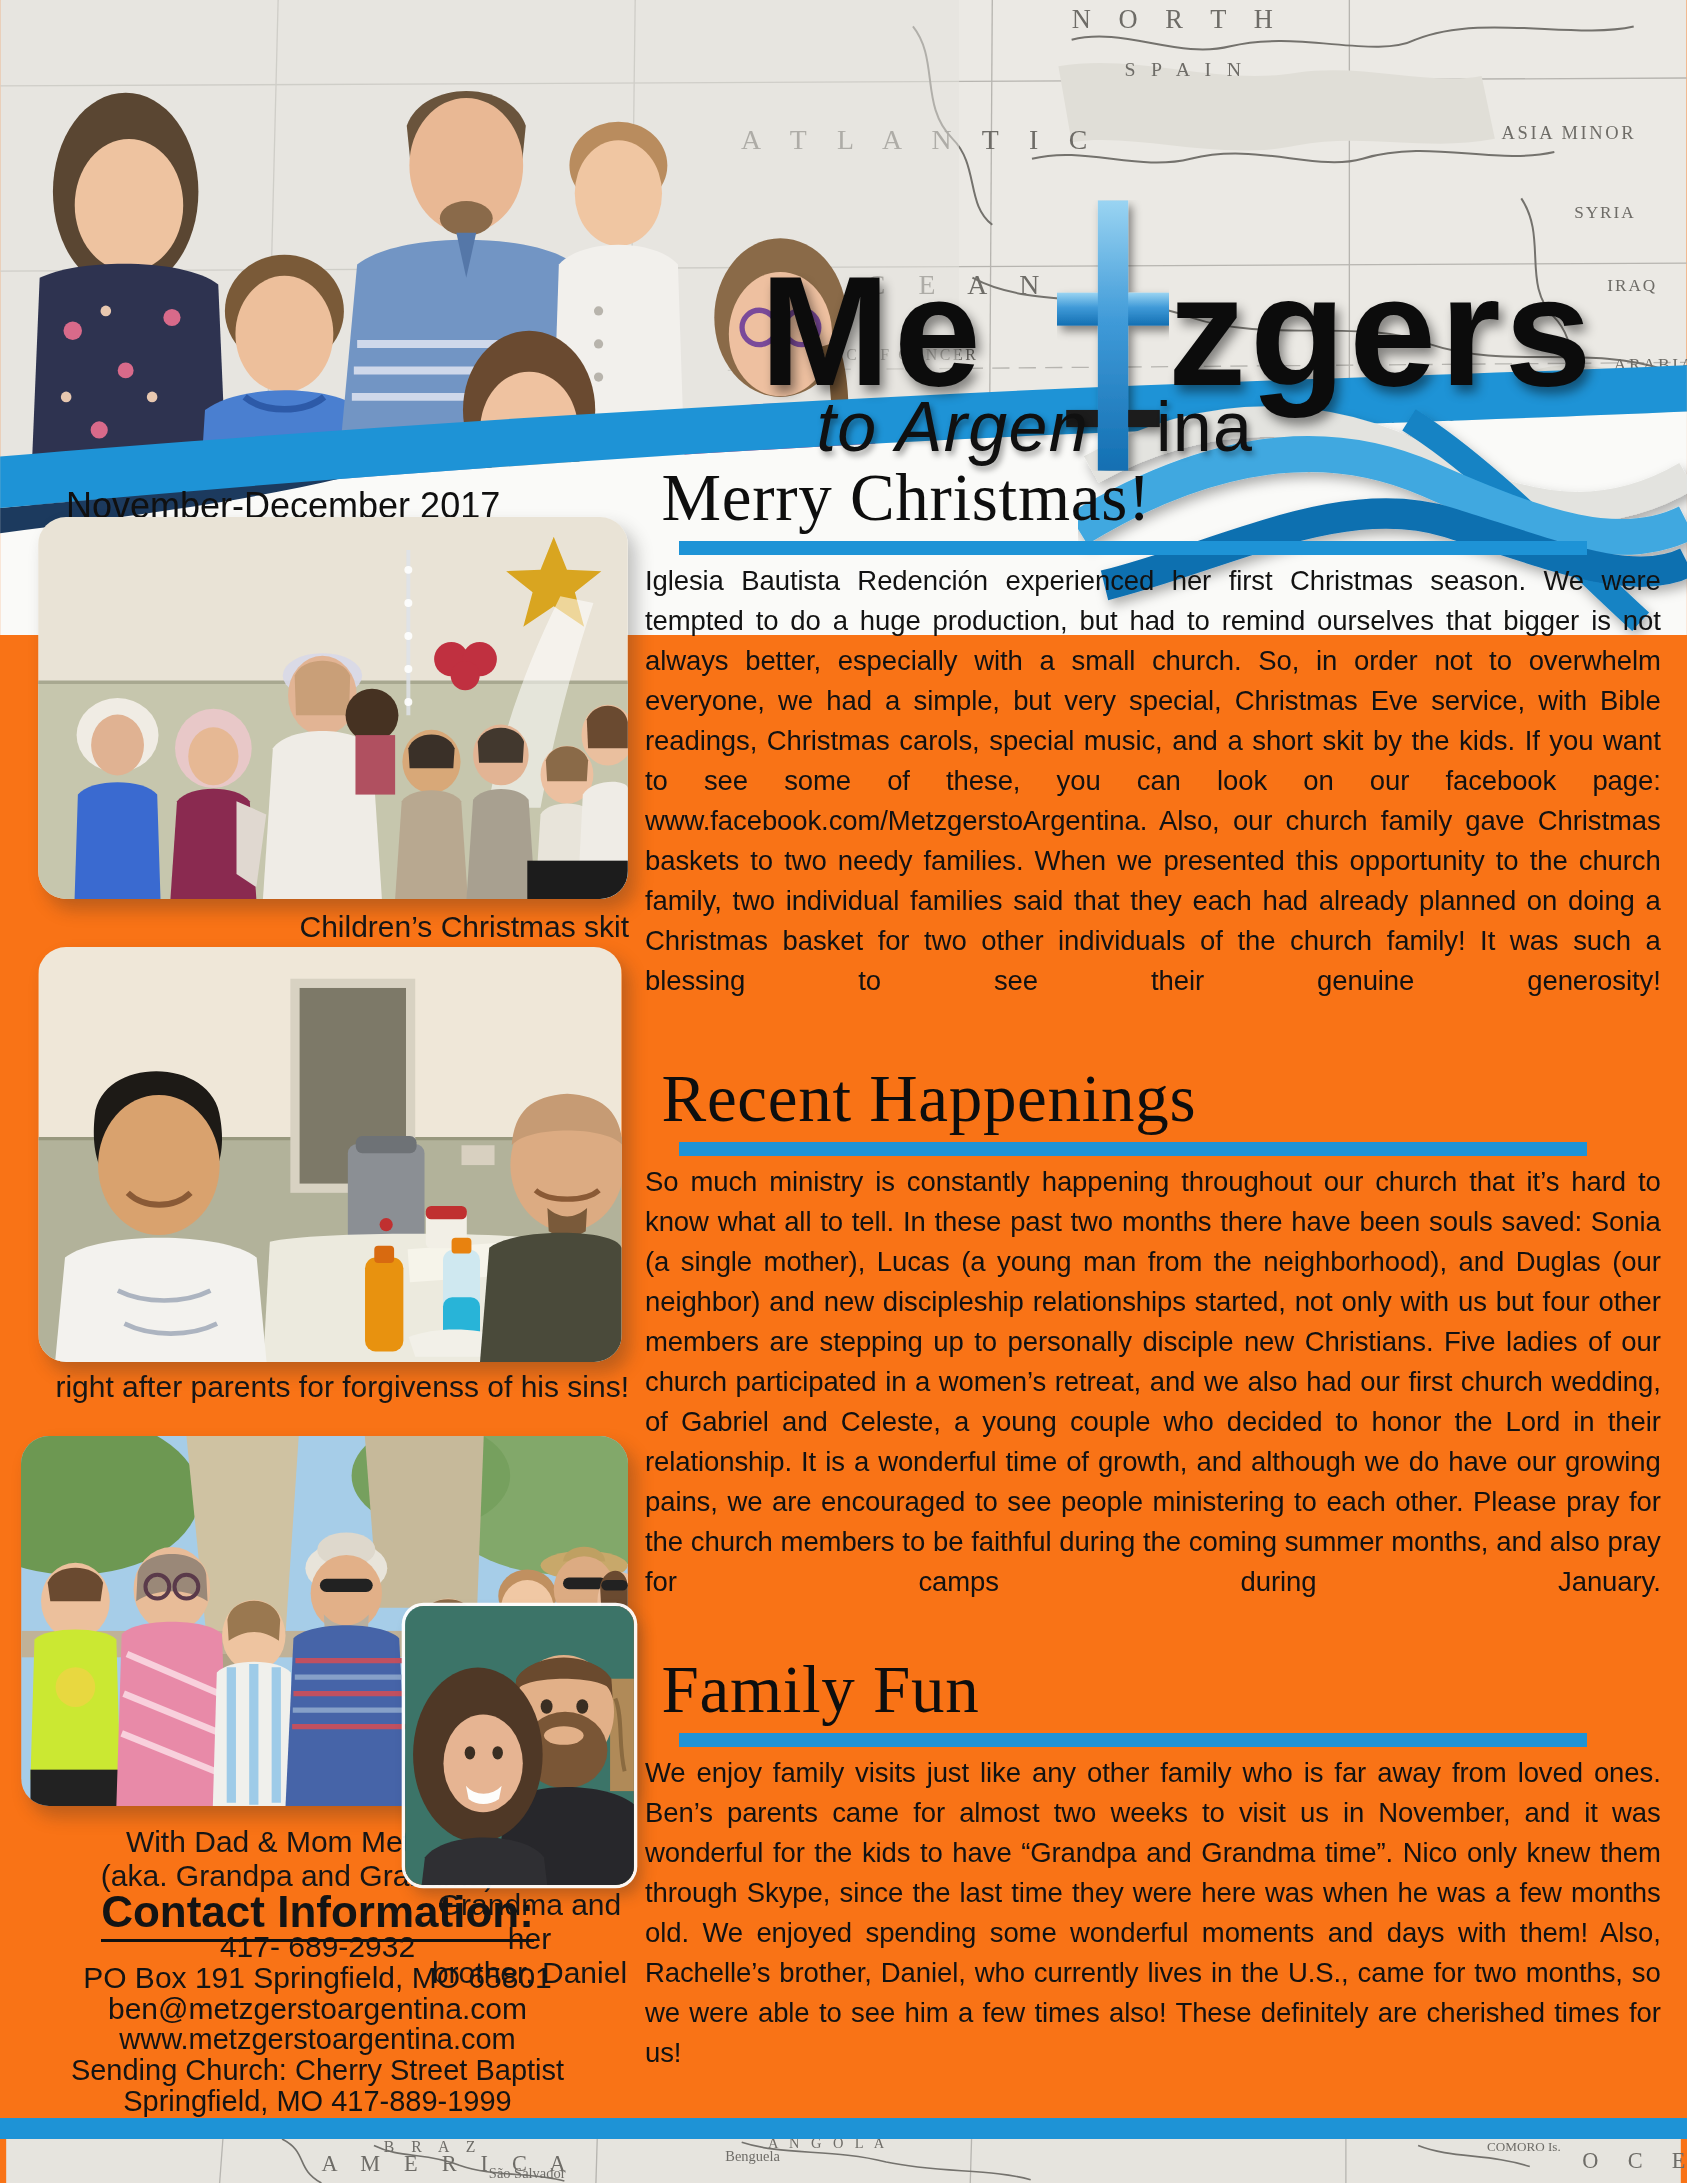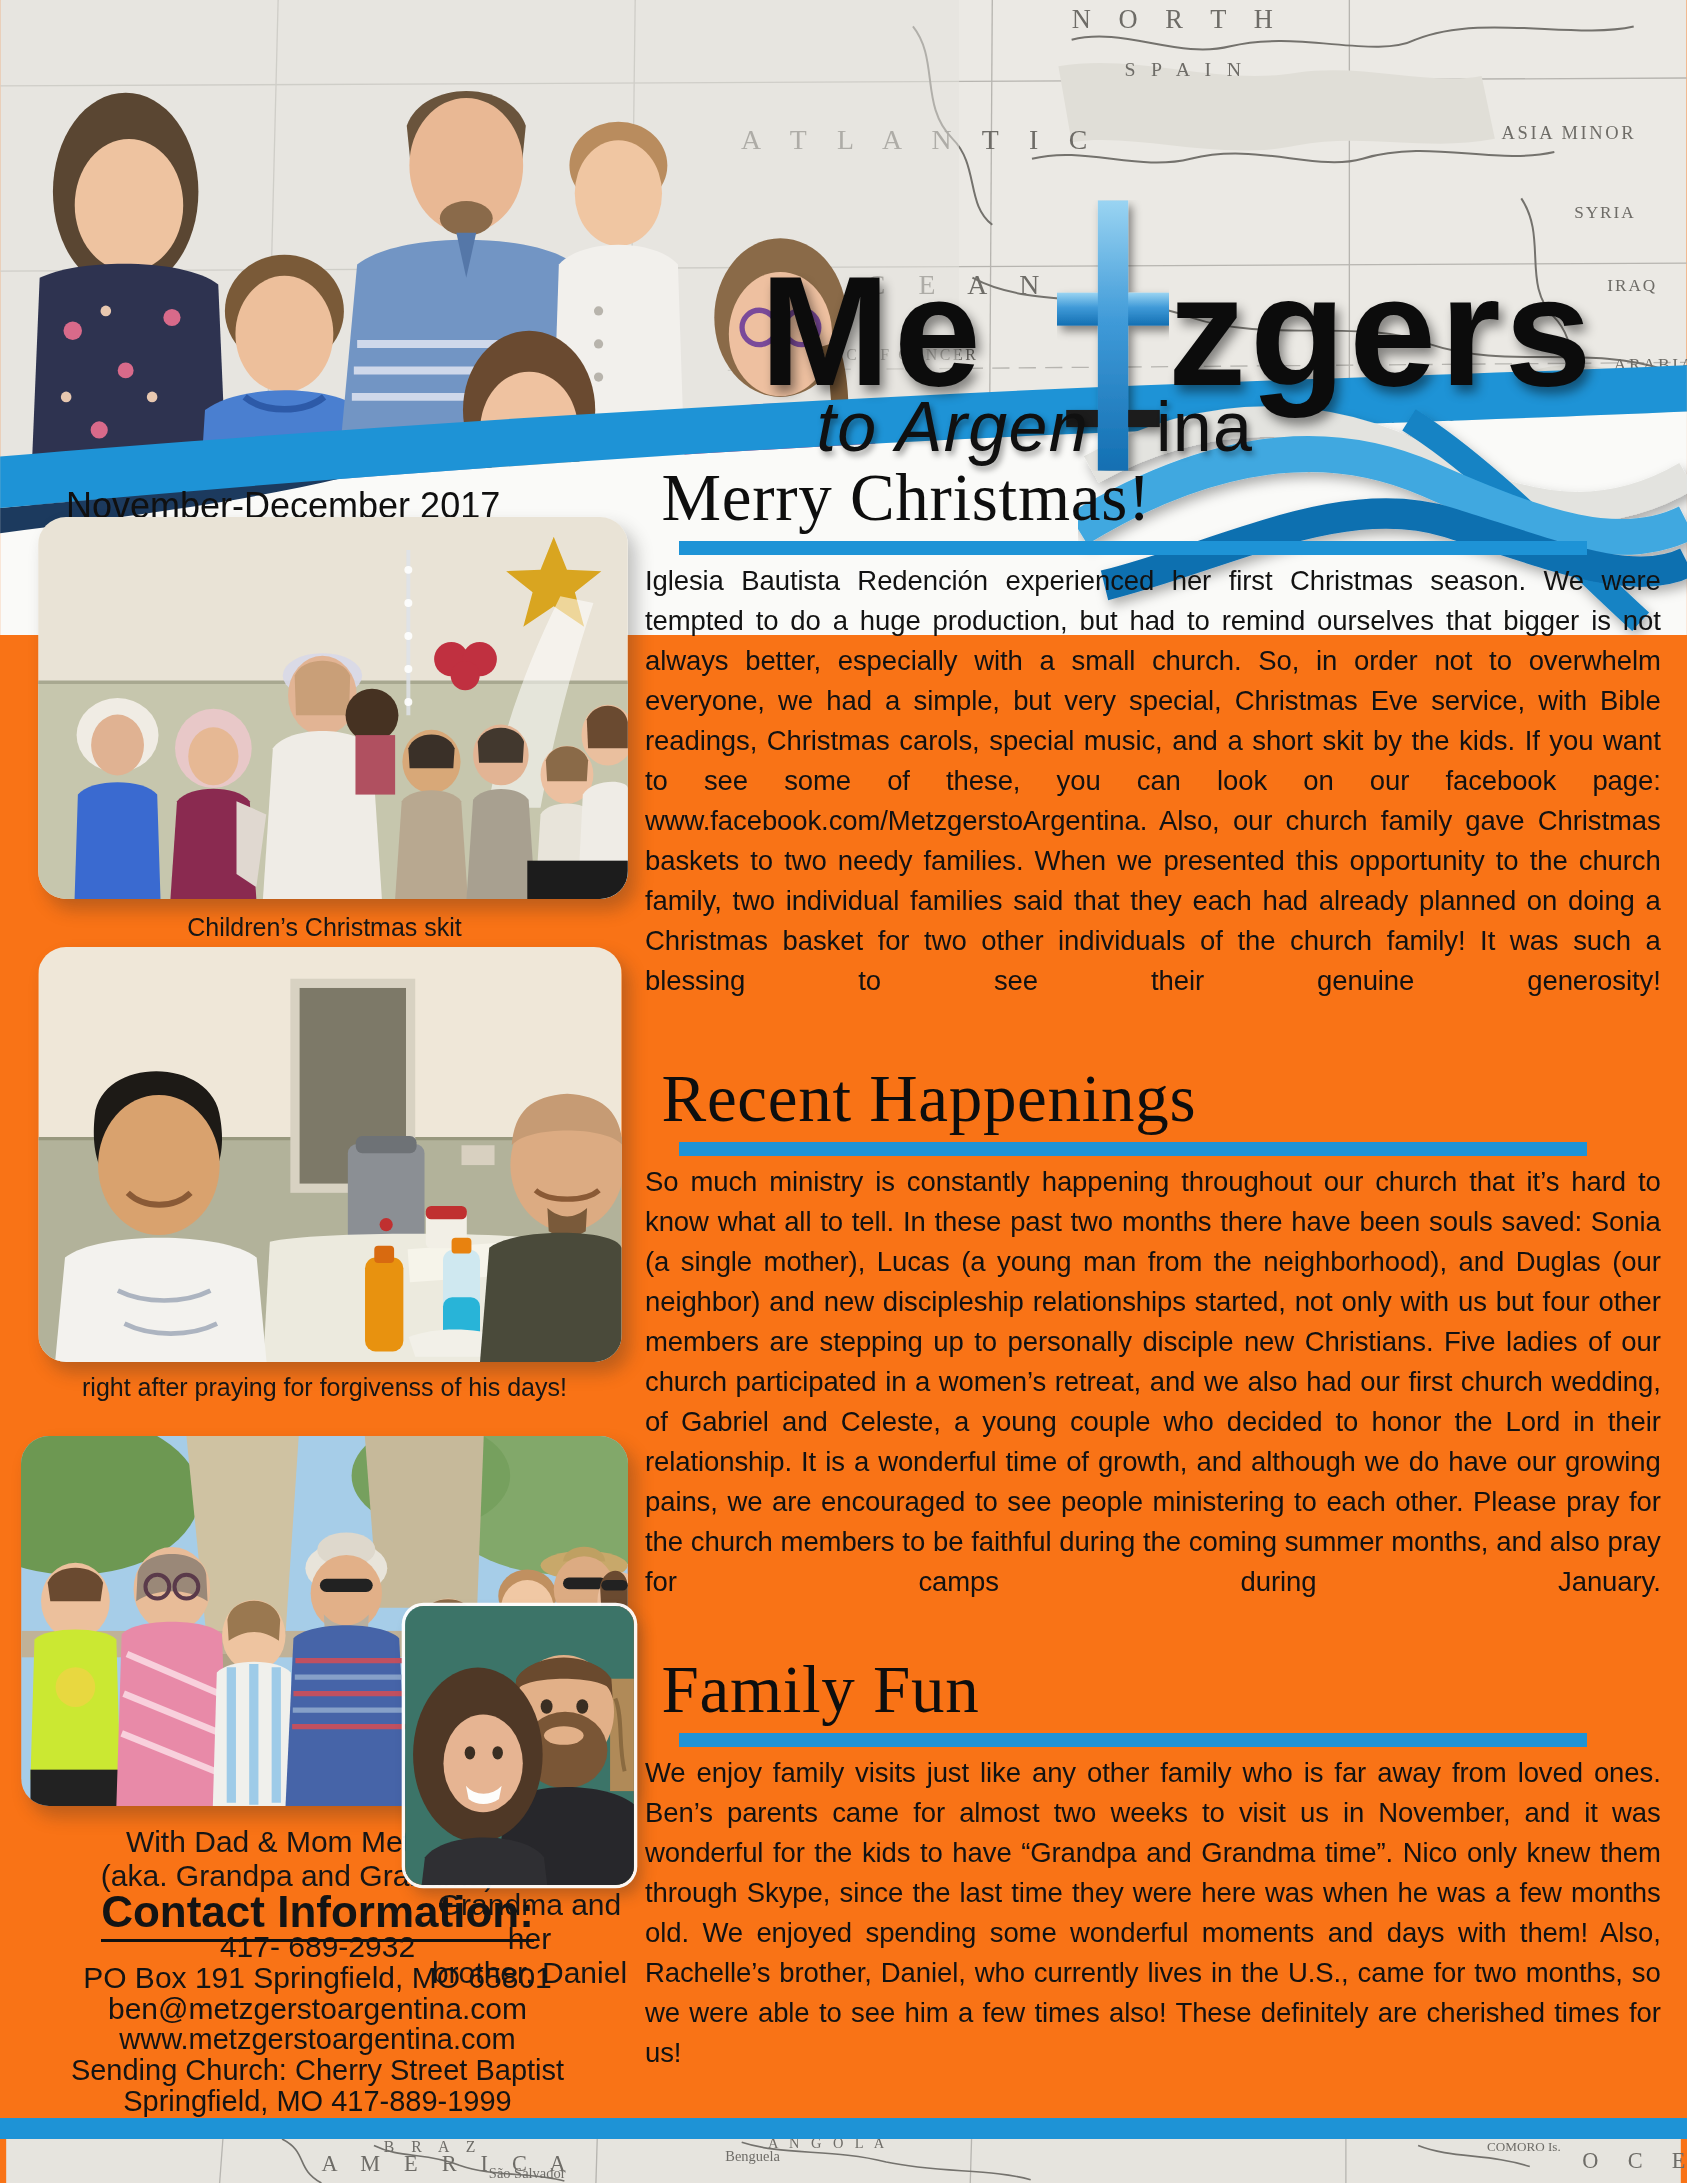--- a/index.html
+++ b/index.html
@@ -21,21 +21,21 @@
             letter-spacing:1.3px;text-shadow:2.6px 4px 6.6px rgba(0,0,0,.4);}
   #logo-to-argen{left:725px;width:364px;text-align:right;font-style:italic;}
   #logo-ina{left:1156px;}
   #logo-cross{position:absolute;left:1057px;top:200px;}
 
   
   #issue-date{position:absolute;left:66px;top:485px;font-size:36px;color:#101010;}
   .photo{position:absolute;overflow:hidden;border-radius:28px;box-shadow:8px 10.6px 17px rgba(40,40,40,.28);}
   .photo svg{width:100%;height:100%;}
   .caption{position:absolute;text-align:center;color:#161616;}
-  .cap-s{font-size:25px;line-height:30px;}
+  .cap-s{font-size:30px;line-height:30px;text-align:right;}
   .cap-l{font-size:30px;line-height:34px;}
   #cap-skit{left:20px;top:912px;width:609px;}
   #cap-duglas{left:20px;top:1372px;width:609px;}
   #cap-grandparents{left:6.6px;top:1825px;width:582px;}
   #cap-rachelle{left:417px;top:1888px;width:225px;}
   #photo-skit{left:38px;top:517px;width:590px;height:382px;}
   #photo-duglas{left:38px;top:947px;width:584px;height:415px;}
   #photo-grandparents{left:21px;top:1436px;width:607px;height:370px;}
   #photo-rachelle{left:405px;top:1606px;width:229px;height:279px;border-radius:18.5px;
                   box-shadow:0 0 0 3.3px rgba(255,255,255,.95),6.6px 9.3px 14.6px rgba(40,40,40,.3);}
@@ -302,21 +302,21 @@
       </g>
 
       <ellipse cx="800" cy="330" rx="86" ry="100" fill="#dcab82"></ellipse>
       <path d="M716,300 C720,250 745,225 800,222 C855,225 880,250 884,300 C860,270 740,270 716,300 Z" fill="#c69b74"></path>
       <path d="M770,395 C790,412 810,412 830,395 L828,430 C810,442 790,442 772,430 Z" fill="#7a5a3a"></path>
       <path d="M752,368 C772,386 828,386 848,368" fill="none" stroke="#8a5a36" stroke-width="8"></path>
       <path d="M682,455 C720,425 872,425 882,455 L882,628 L668,628 Z" fill="#4a4a3a"></path>
     </svg>
   </div>
   <div id="cap-duglas" class="caption cap-s">
-    <div>right after praying for forgivenss of his days!</div>
+    <div>right after parents for forgivenss of his sins!</div>
   </div>
 
   <div id="photo-grandparents" class="photo">
     <svg viewBox="0 0 918 560">
       <rect width="918" height="560" fill="#a6cde8"></rect>
       <ellipse cx="80" cy="90" rx="190" ry="120" fill="#6d9852"></ellipse>
       <ellipse cx="820" cy="80" rx="200" ry="130" fill="#82a86a"></ellipse>
       <ellipse cx="620" cy="60" rx="120" ry="80" fill="#76a05e"></ellipse>
       <path d="M250,0 L420,0 L400,300 L280,300 Z" fill="#cfc2a2"></path>
       <path d="M520,0 L700,0 L690,260 L540,260 Z" fill="#c6b99a"></path>

